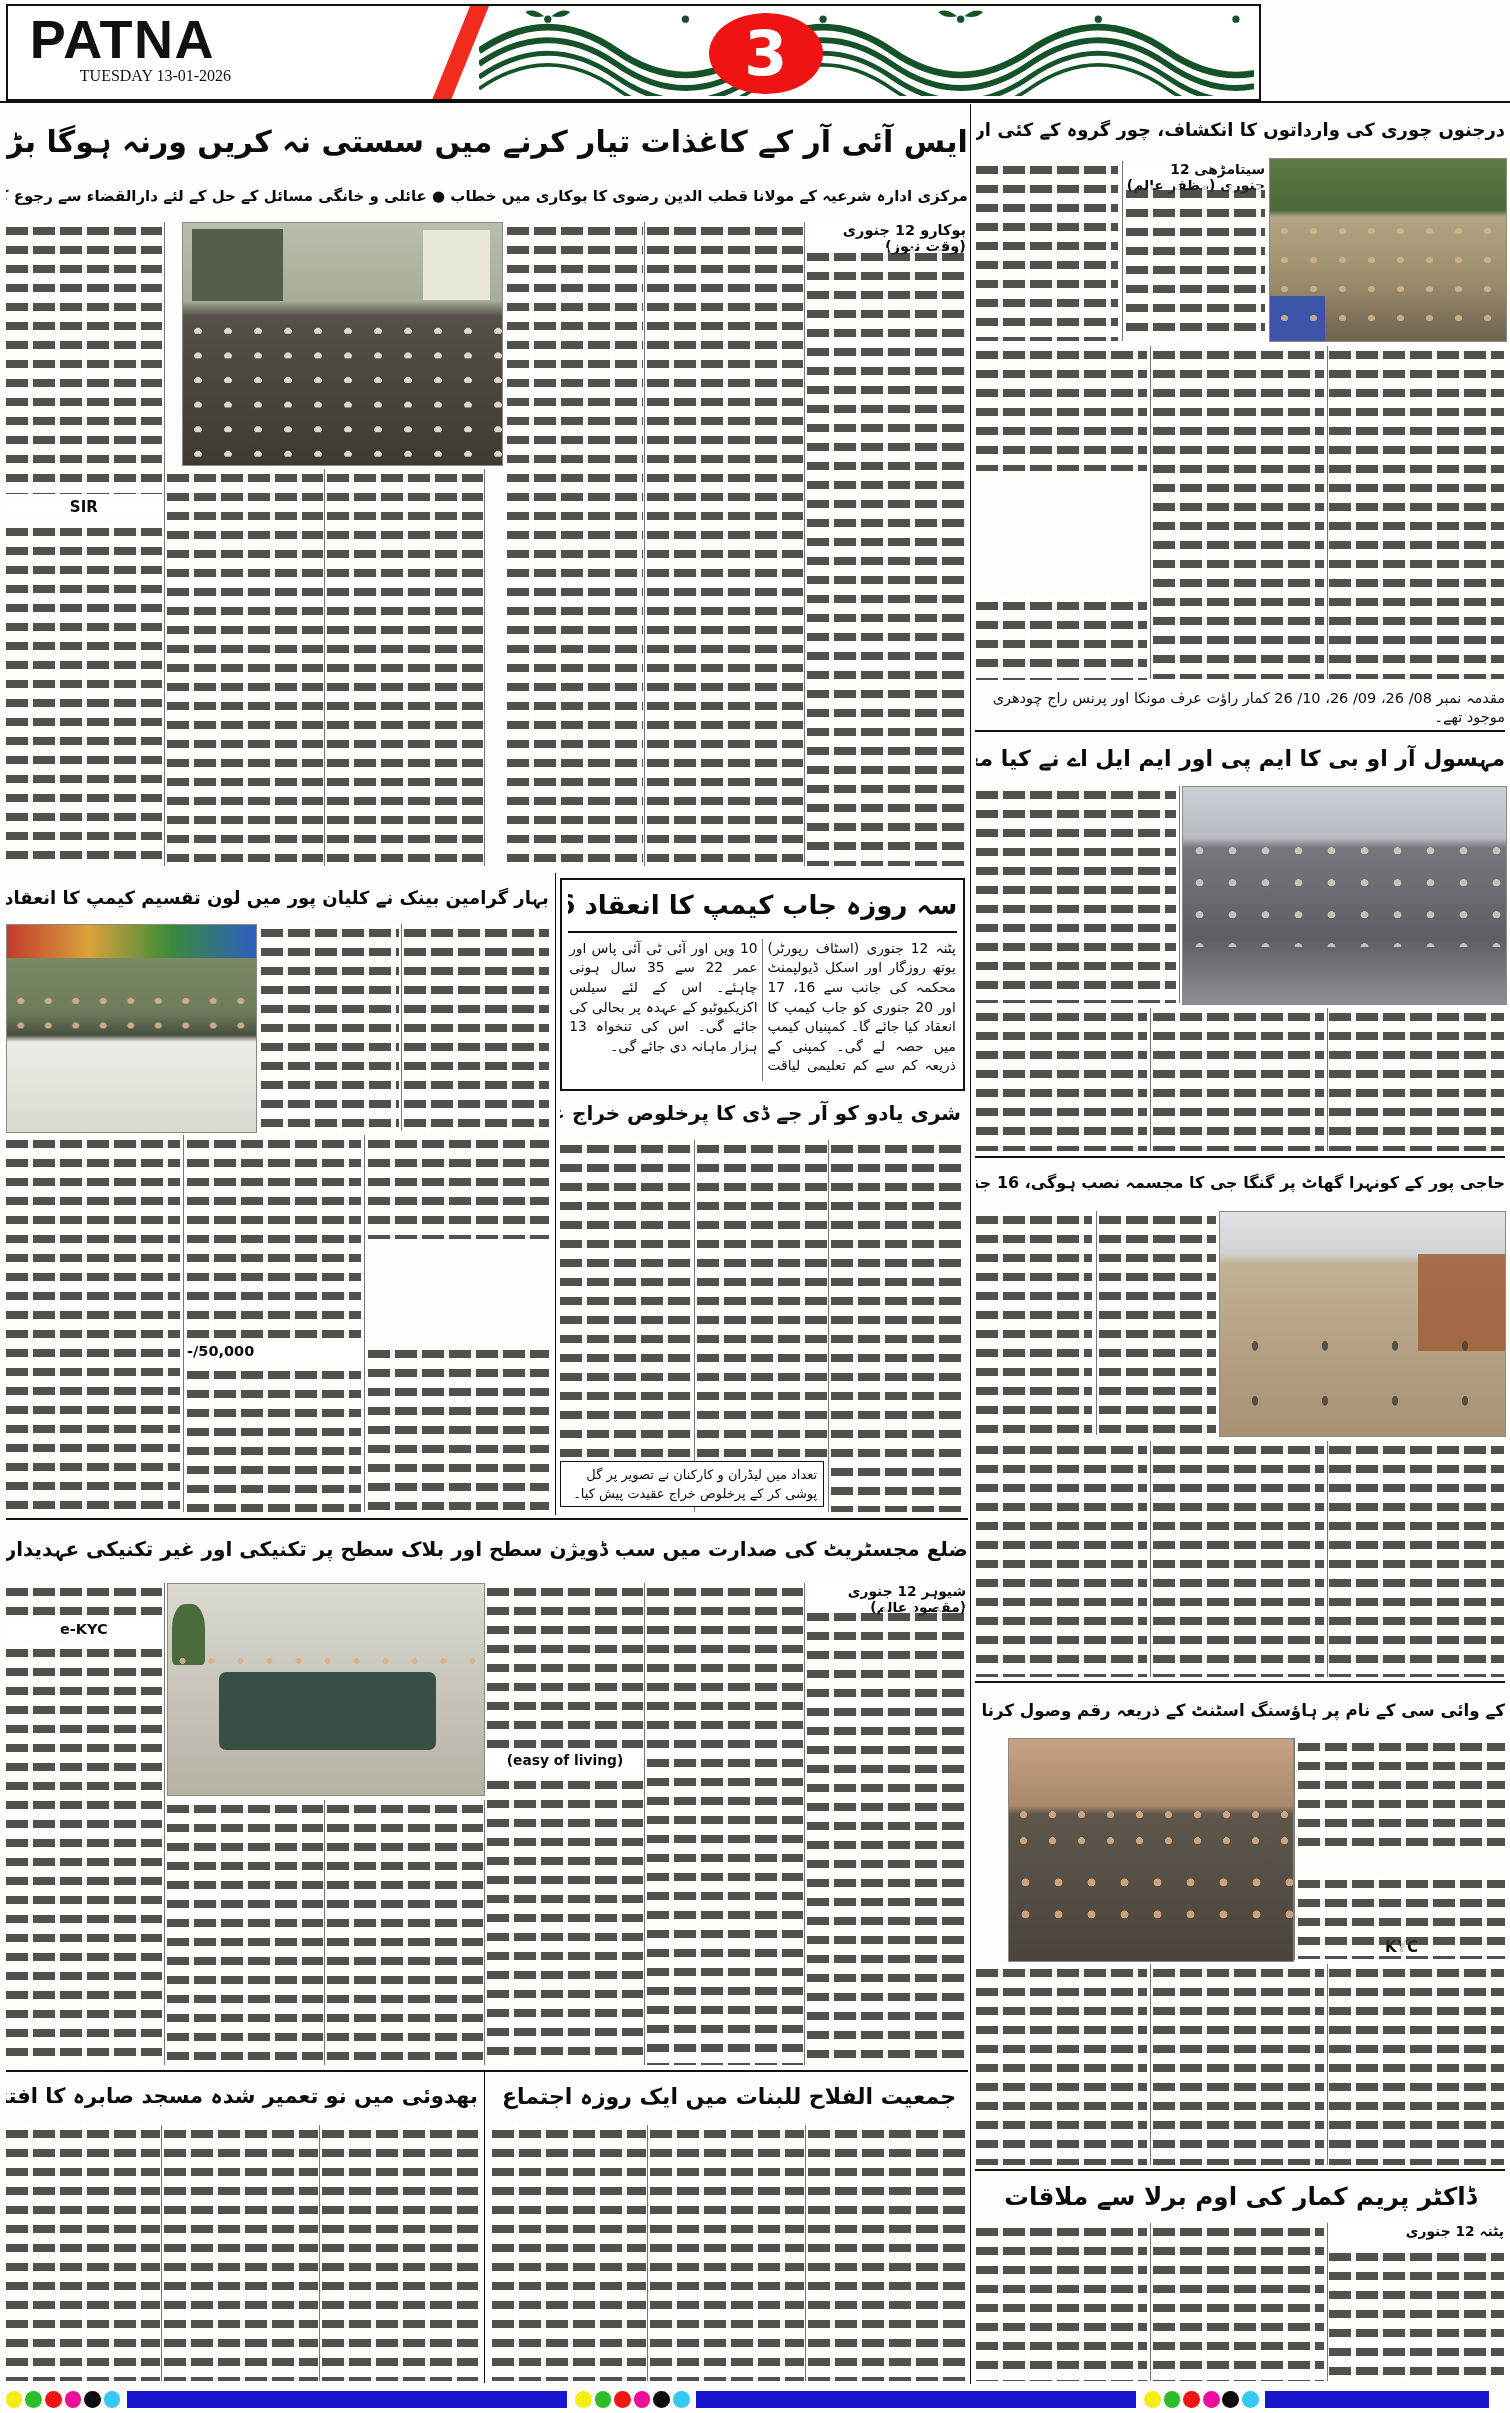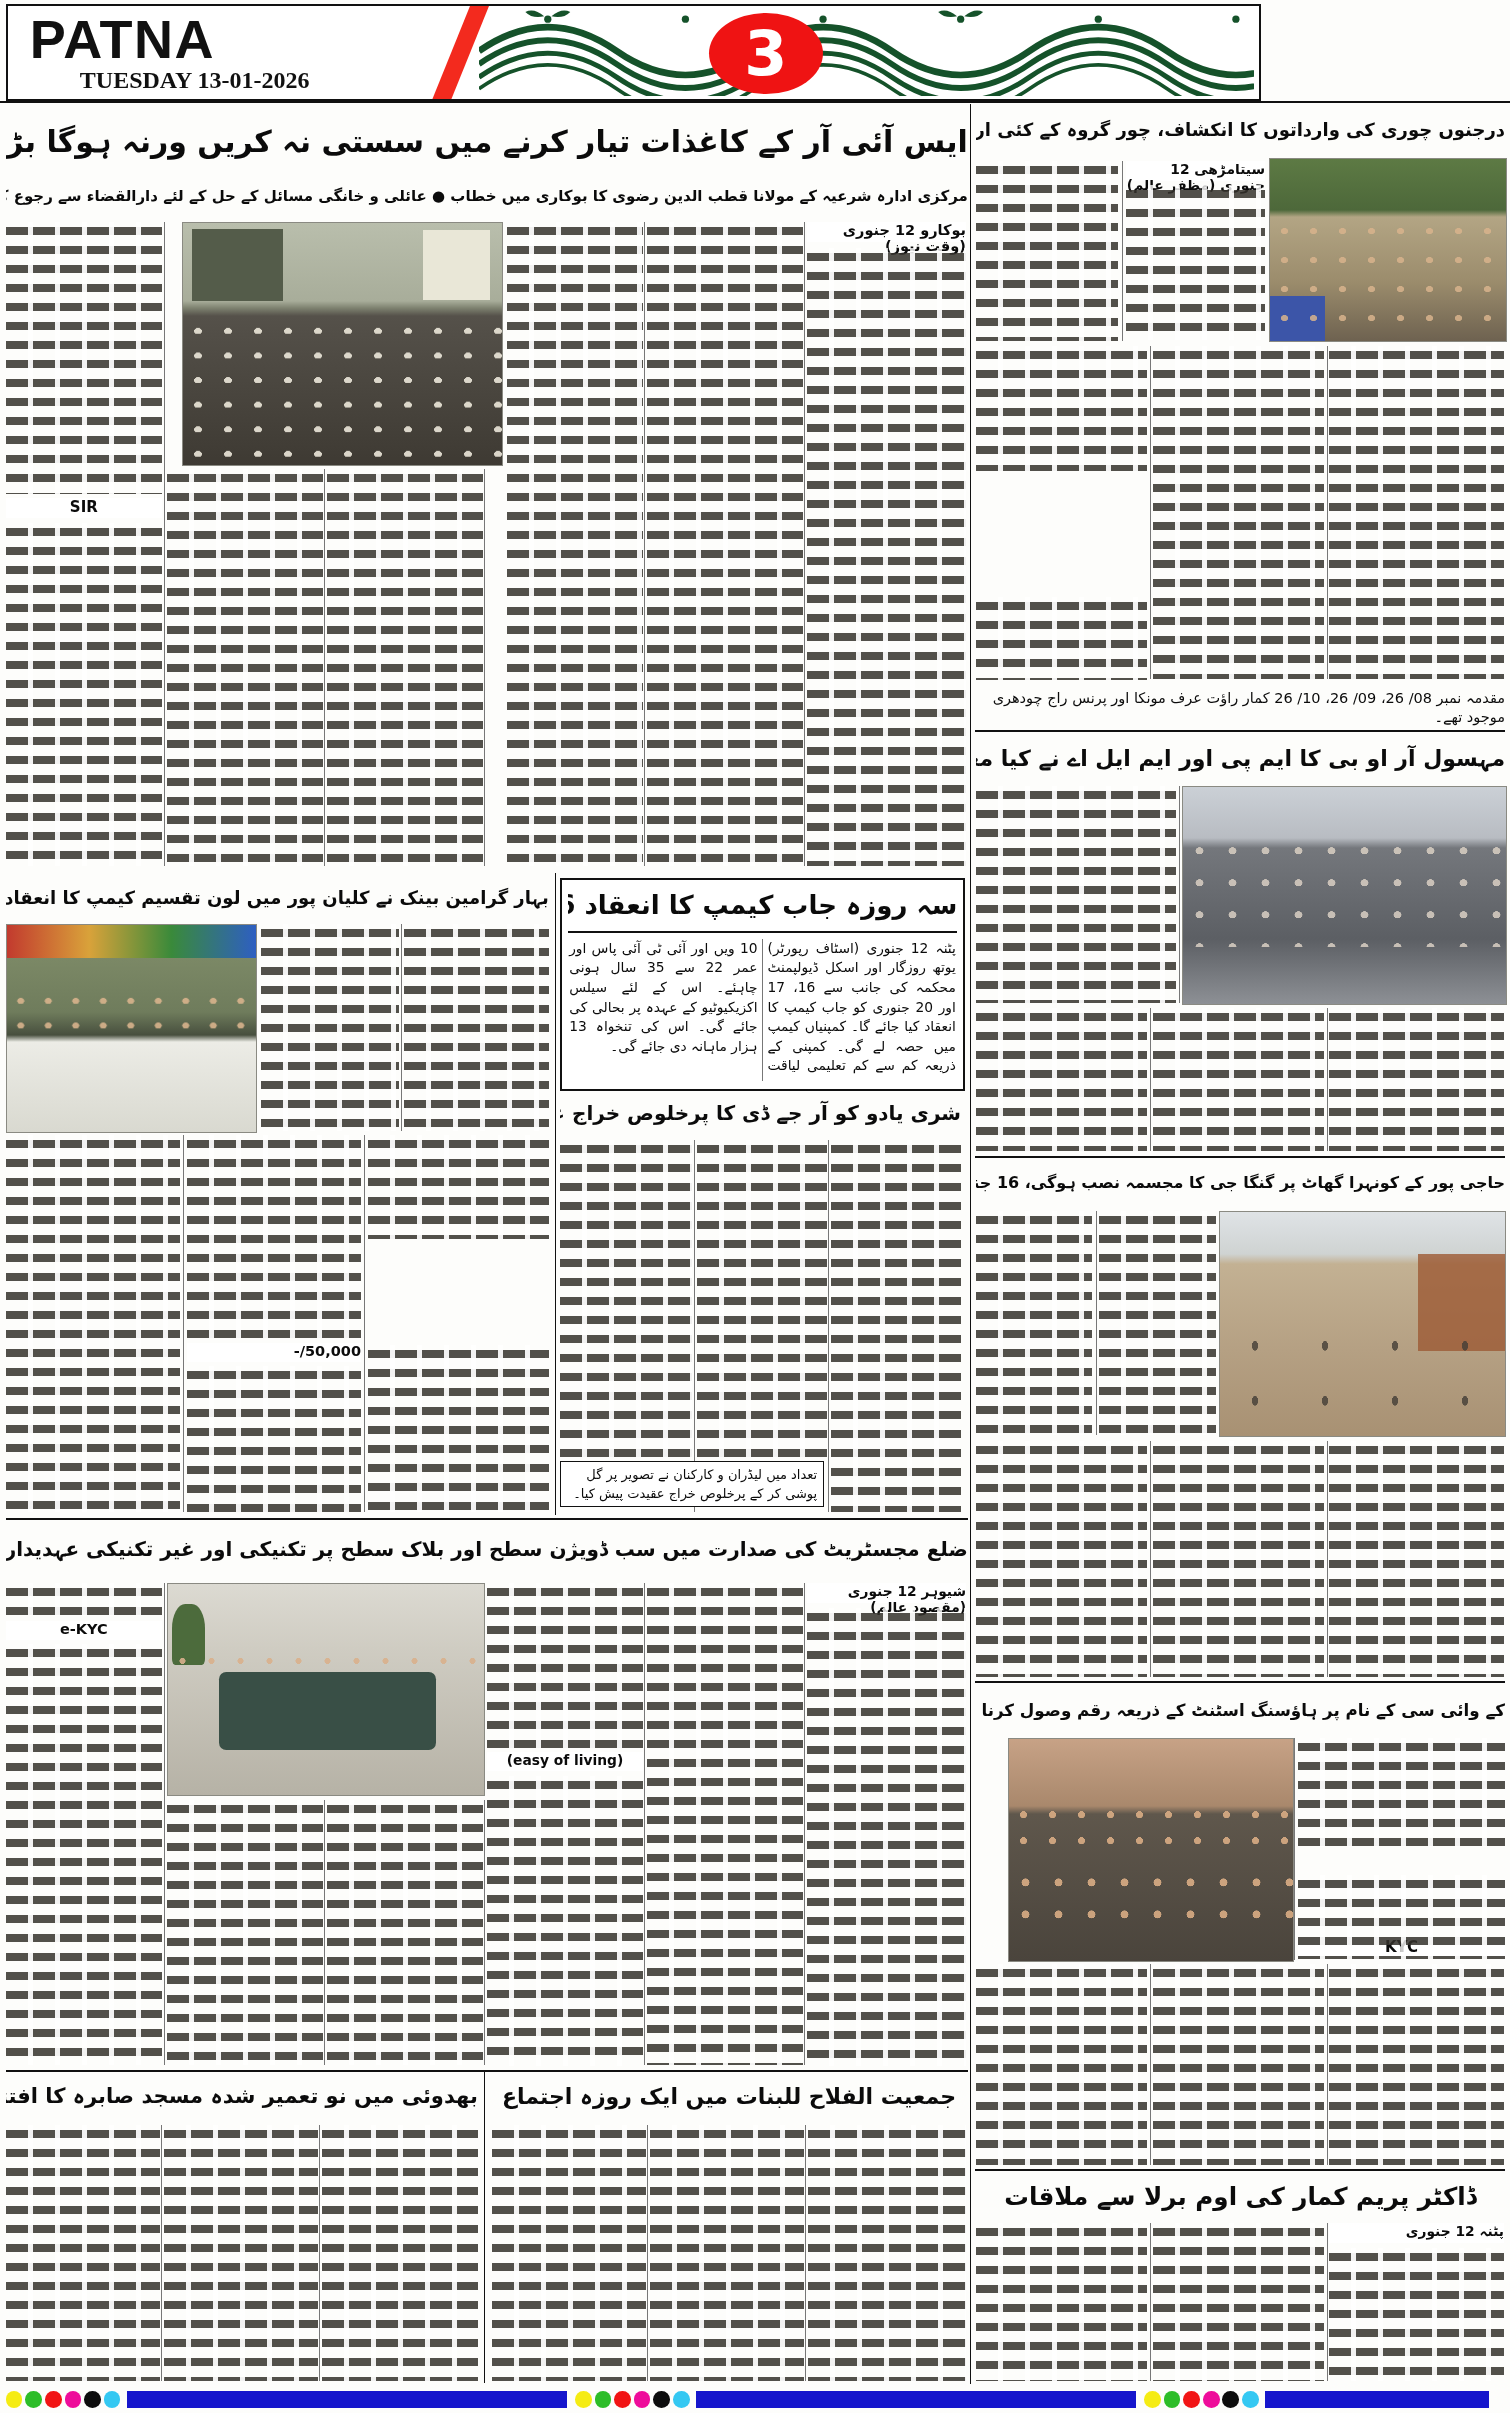--- a/index.html
+++ b/index.html
@@ -29,21 +29,21 @@
   .snippet{position:absolute;background:#fff;direction:rtl;color:#0b0b0b;}
   .boxed{position:absolute;border:2.2px solid #111;background:#fff;}
 </style>
 </head>
 <body>
 
 <div id="page">
 
   <div class="masthead-box" style="left:5.8px;top:4.3px;width:1251px;height:93px;">
     <div class="abs" style="left:22px;top:1.4px;font-family:'Liberation Sans',sans-serif;font-weight:bold;font-size:54px;letter-spacing:1.4px;color:#111;">PATNA</div>
-    <div class="abs" style="left:72px;top:61px;font-family:'Liberation Serif',serif;font-weight:bold;font-size:24px;color:#111;">TUESDAY 13-01-2026</div>
+    <div class="abs" style="left:72px;top:61px;font-family:'Liberation Serif',serif;font-weight:normal;font-size:16px;color:#111;">TUESDAY 13-01-2026</div>
     <div class="redstripe" style="left:442px;top:-5.8px;width:19px;height:109px;transform:skewX(-22deg);"></div>
 
     <svg class="abs" style="left:471px;top:2.9px;" width="775" height="87" viewBox="0 0 1070 120">
       <g stroke="#15522a" fill="none">
         <path d="M0,58 Q95,-8 190,58 T380,58 T570,58 T760,58 T950,58 T1140,58" stroke-width="9"></path>
         <path d="M0,76 Q95,10 190,76 T380,76 T570,76 T760,76 T950,76 T1140,76" stroke-width="8"></path>
         <path d="M0,94 Q95,28 190,94 T380,94 T570,94 T760,94 T950,94 T1140,94" stroke-width="7"></path>
         <path d="M0,110 Q95,44 190,110 T380,110 T570,110 T760,110 T950,110 T1140,110" stroke-width="5"></path>
       </g>
       <g fill="#15522a">
@@ -167,21 +167,21 @@
   <div class="abs ur hl" style="left:5.8px;top:875px;width:543px;height:45px;font-size:18px;line-height:45px;">بہار گرامین بینک نے کلیان پور میں لون تقسیم کیمپ کا انعقاد کیا</div>
   <div class="photo" style="left:5.8px;top:924px;width:249px;height:207px;background:linear-gradient(180deg,#83906c 0,#6f7c5c 87px,#474f3e 110px,#ecece6 117px,#d9d9d0 100%);">
     <div class="abs" style="left:0;top:0;width:249px;height:33px;background:linear-gradient(90deg,#c23a2e 0,#d9a23a 33%,#3a8a3a 66%,#2e5fc2 100%);"></div>
     <div class="crowd" style="top:65px;height:51px;background-image:radial-gradient(ellipse 5.8px 5px at 50% 45%,#d8b38c 0 58%,rgba(0,0,0,0) 64%);background-size:27.5px 24.6px;opacity:.9;"></div>
   </div>
   <div class="tx" style="left:261px;top:924px;width:138px;height:207px;"></div>
   <div class="tx" style="left:404px;top:924px;width:145px;height:207px;"></div>
   <div class="colrule" style="left:401px;top:924px;height:207px;"></div>
   <div class="tx" style="left:5.8px;top:1135px;width:174px;height:377px;"></div>
   <div class="tx" style="left:187px;top:1135px;width:174px;height:203px;"></div>
-  <div class="snippet ur" style="left:187px;top:1343px;width:174px;height:19px;font-size:14.5px;font-weight:bold;text-align:right;">50,000/-</div>
+  <div class="snippet ur" style="left:187px;top:1343px;width:174px;height:19px;font-size:14.5px;font-weight:bold;text-align:left;">50,000/-</div>
   <div class="tx" style="left:187px;top:1366px;width:174px;height:146px;"></div>
   <div class="tx" style="left:368px;top:1135px;width:181px;height:104px;"></div>
   <div class="tx" style="left:368px;top:1345px;width:181px;height:167px;"></div>
   <div class="colrule" style="left:183px;top:1135px;height:377px;"></div>
   <div class="colrule" style="left:364px;top:1135px;height:377px;"></div>
 
   <div class="boxed" style="left:560px;top:878px;width:401px;height:209px;">
     <div class="ur hl" style="height:51px;font-size:26px;line-height:51px;border-bottom:2.2px solid #111;margin:0 5.8px;">سہ روزہ جاب کیمپ کا انعقاد 16 سے</div>
     <div class="ur" style="padding:5.8px 7.2px;font-size:13.8px;line-height:19.6px;text-align:justify;column-count:2;column-gap:10px;column-rule:0.7px solid #777;height:142px;overflow:hidden;">پٹنہ 12 جنوری (اسٹاف رپورٹر) یوتھ روزگار اور اسکل ڈیولپمنٹ محکمہ کی جانب سے 16، 17 اور 20 جنوری کو جاب کیمپ کا انعقاد کیا جائے گا۔ کمپنیاں کیمپ میں حصہ لے گی۔ کمپنی کے ذریعہ کم سے کم تعلیمی لیاقت 10 ویں اور آئی ٹی آئی پاس اور عمر 22 سے 35 سال ہونی چاہئے۔ اس کے لئے سیلس اکزیکیوٹیو کے عہدہ پر بحالی کی جائے گی۔ اس کی تنخواہ 13 ہزار ماہانہ دی جائے گی۔</div>
   </div>

